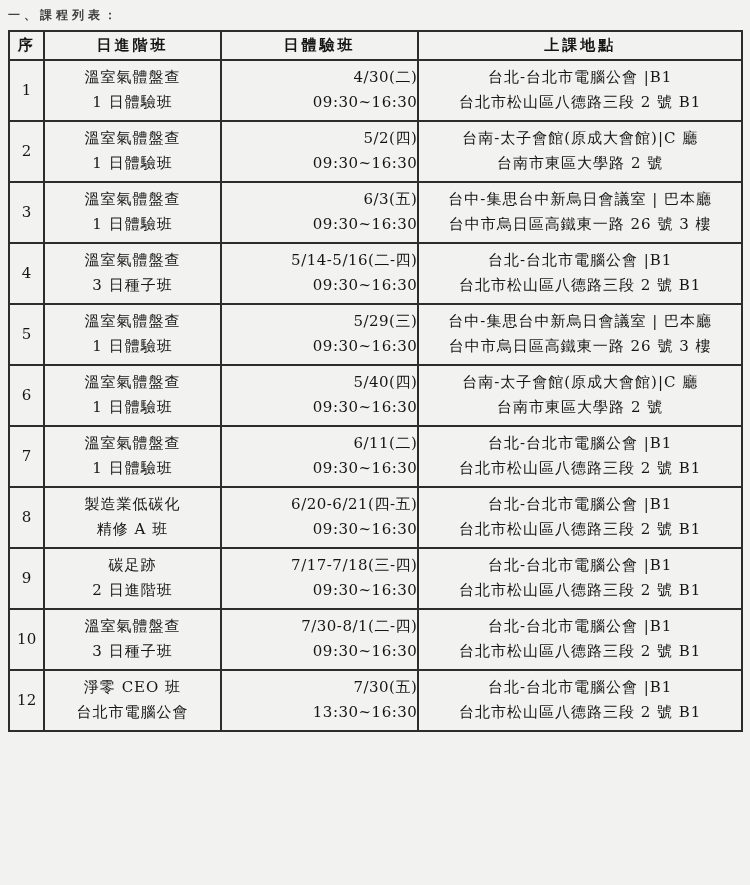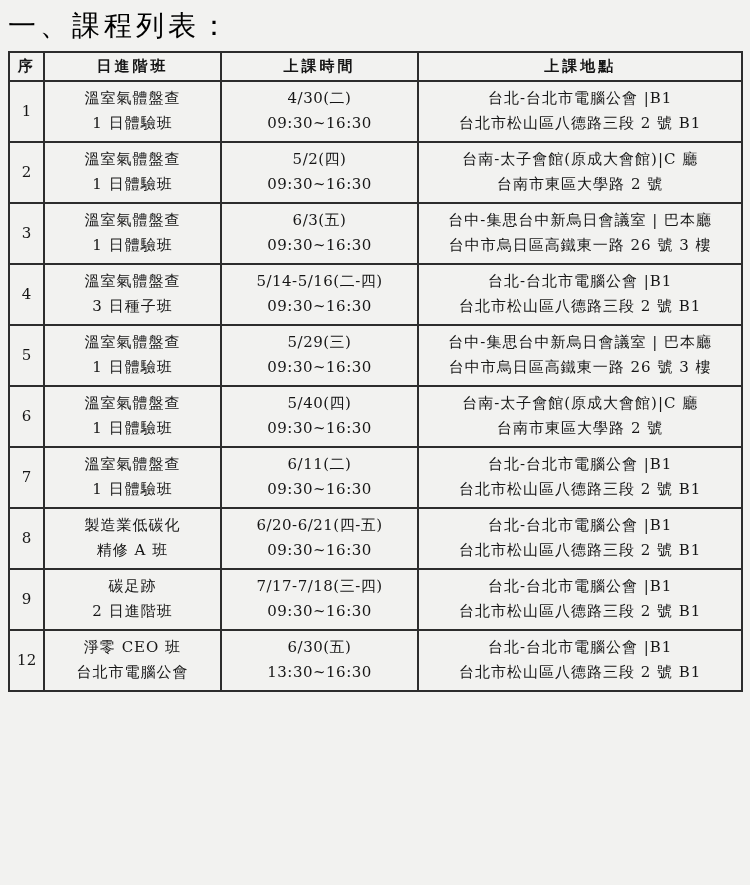--- a/index.html
+++ b/index.html
@@ -12,25 +12,25 @@
     font-family: "DejaVu Serif", "Liberation Serif", serif;
     color: #161616;
   }
   .page {
     box-sizing: border-box;
     width: 750px;
     height: 885px;
     padding: 7px 7px 0 8px;
   }
   .doc-title {
-    font-size: 28px;
-    font-weight: normal;
+    font-size: 12px;
+    font-weight: bold;
     margin: 0 0 6px 0;
     letter-spacing: 4px;
-    color: #000000;
+    color: #404040;
   }
   table.course-table {
     border-collapse: collapse;
     table-layout: fixed;
     width: 735px;
   }
   table.course-table th,
   table.course-table td {
     border: 2px solid #2d2d2d;
     padding: 0;
@@ -59,40 +59,40 @@
   .line {
     line-height: 1.05;
     font-size: 15px;
     letter-spacing: 1px;
     white-space: nowrap;
   }
   .cell-no .line {
     letter-spacing: 0;
     font-size: 15px;
   }
-  .cell-time .line { letter-spacing: 0.5px; }
+  .cell-time .line { letter-spacing: 0.5px; text-align: right; }
 </style>
 </head>
 <body>
 
 <div class="page">
   <div class="doc-title">一、課程列表：</div>
 
   <table class="course-table">
     <colgroup>
       <col class="col-no">
       <col class="col-course">
       <col class="col-time">
       <col class="col-place">
     </colgroup>
     <thead>
       <tr>
         <th>序</th>
         <th>日進階班</th>
-        <th>上課時間</th>
+        <th>日體驗班</th>
         <th>上課地點</th>
       </tr>
     </thead>
     <tbody>
         <tr>
           <td class="cell-no">
             <div class="two-line">
               <div class="line">1</div>
             </div>
           </td>
@@ -311,32 +311,57 @@
           <td class="cell-place">
             <div class="two-line">
               <div class="line">台北-台北市電腦公會 |B1</div>
               <div class="line">台北市松山區八德路三段 2 號 B1</div>
             </div>
           </td>
         </tr>
         <tr>
           <td class="cell-no">
             <div class="two-line">
+              <div class="line">10</div>
+            </div>
+          </td>
+          <td class="cell-course">
+            <div class="two-line">
+              <div class="line">溫室氣體盤查</div>
+              <div class="line">3 日種子班</div>
+            </div>
+          </td>
+          <td class="cell-time">
+            <div class="two-line">
+              <div class="line">7/30-8/1(二-四)</div>
+              <div class="line">09:30~16:30</div>
+            </div>
+          </td>
+          <td class="cell-place">
+            <div class="two-line">
+              <div class="line">台北-台北市電腦公會 |B1</div>
+              <div class="line">台北市松山區八德路三段 2 號 B1</div>
+            </div>
+          </td>
+        </tr>
+        <tr>
+          <td class="cell-no">
+            <div class="two-line">
               <div class="line">12</div>
             </div>
           </td>
           <td class="cell-course">
             <div class="two-line">
               <div class="line">淨零 CEO 班</div>
               <div class="line">台北市電腦公會</div>
             </div>
           </td>
           <td class="cell-time">
             <div class="two-line">
-              <div class="line">6/30(五)</div>
+              <div class="line">7/30(五)</div>
               <div class="line">13:30~16:30</div>
             </div>
           </td>
           <td class="cell-place">
             <div class="two-line">
               <div class="line">台北-台北市電腦公會 |B1</div>
               <div class="line">台北市松山區八德路三段 2 號 B1</div>
             </div>
           </td>
         </tr>

